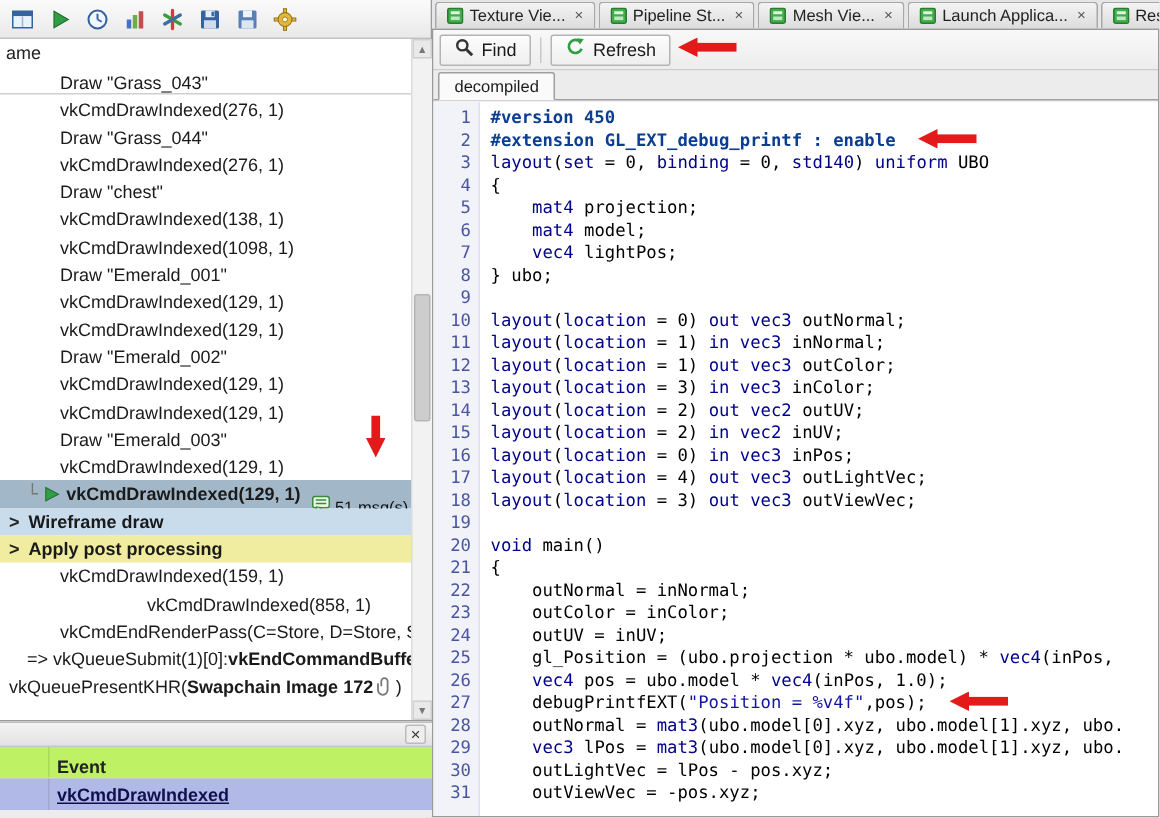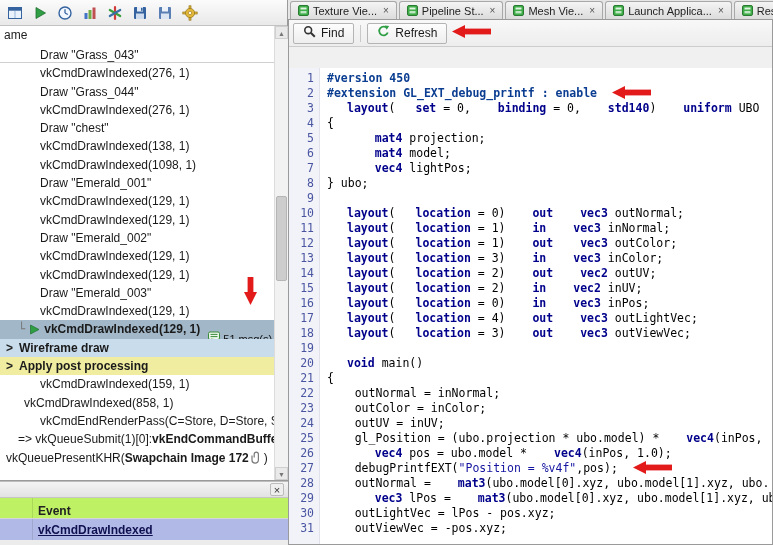--- a/index.html
+++ b/index.html
@@ -56,21 +56,21 @@
   .sep{width:1px;height:17px;background:#c8c8c8;margin:0 3px;}
   .code-tabstrip{height:20px;display:flex;align-items:flex-end;padding-left:3px;background:#ececec;border-bottom:1px solid #9f9f9f;}
   .code-tab{height:19px;line-height:18px;padding:0 10px;font-size:11px;background:#fafafa;
     border:1px solid #9f9f9f;border-bottom:1px solid #fafafa;border-radius:2px 2px 0 0;position:relative;top:1px;}
   .code-area{position:absolute;left:0;top:48px;right:0;bottom:0;background:#fff;display:flex;overflow:hidden;
     font-family:"DejaVu Sans Mono","Liberation Mono",monospace;font-size:11.5px;}
   .gutter{width:31px;background:#f2f3f8;color:#4a55a2;text-align:right;padding:3px 5px 0 0;border-right:1px solid #e0e1ea;}
   .gutter div{height:15px;line-height:15px;}
   .code{padding:3px 0 0 7px;white-space:pre;color:#000;flex:1;overflow:hidden;}
   .code .cl{height:15px;line-height:15px;}
-  .kw{color:var(--kw);font-weight:bold;margin-left:20px;}
+  .kw{color:var(--kw);font-weight:normal;}
   .pre{color:var(--pre);font-weight:bold;}
   .str{color:var(--str);}
 
   
   #annotations{position:absolute;inset:0;pointer-events:none;z-index:50;}
   .arrow{position:absolute;}
 </style>
 </head>
 <body>
 
@@ -212,21 +212,21 @@
             <span class="ex">&gt;</span>
             <span class="lbl" style="font-weight: bold;">Wireframe draw</span>
           </div>
           <div class="trow bg-yellow" style="padding-left: 6px;">
             <span class="ex">&gt;</span>
             <span class="lbl" style="font-weight: bold;">Apply post processing</span>
           </div>
           <div class="trow" style="padding-left: 40px;">
             <span class="lbl">vkCmdDrawIndexed(159, 1)</span>
           </div>
-          <div class="trow" style="padding-left: 24px;">
+          <div class="trow" style="padding-left: 64px; margin-left: 34px;">
             <span class="lbl">vkCmdDrawIndexed(858, 1)</span>
           </div>
           <div class="trow" style="padding-left: 40px;">
             <span class="lbl">vkCmdEndRenderPass(C=Store, D=Store, S=...</span>
           </div>
           <div class="trow" style="padding-left: 18px;">
             <span class="lbl">=&gt; vkQueueSubmit(1)[0]: </span>
             <b>vkEndCommandBuffer(Ba</b>
           </div>
           <div class="trow" style="padding-left: 6px;">
@@ -332,20 +332,23 @@
         <div class="sep"></div>
         <button class="tbtn">
           <span class="btn-icon"><svg width="13" height="13" viewBox="0 0 16 16">
                 <path d="M13.2 9.2 A5.4 5.4 0 1 1 12.4 4" fill="none" stroke="#2f9e44" stroke-width="2.2"></path>
                 <polygon points="9.5,0.6 15,1.2 11.8,5.8" fill="#2f9e44"></polygon>
               </svg></span>
           <span>Refresh</span>
         </button>
       </div>
 
+      <div class="code-tabstrip">
+        <div class="code-tab">decompiled</div>
+      </div>
 
       <div class="code-area">
         <div class="gutter" id="gutter">
             <div>1</div>
             <div>2</div>
             <div>3</div>
             <div>4</div>
             <div>5</div>
             <div>6</div>
             <div>7</div>

